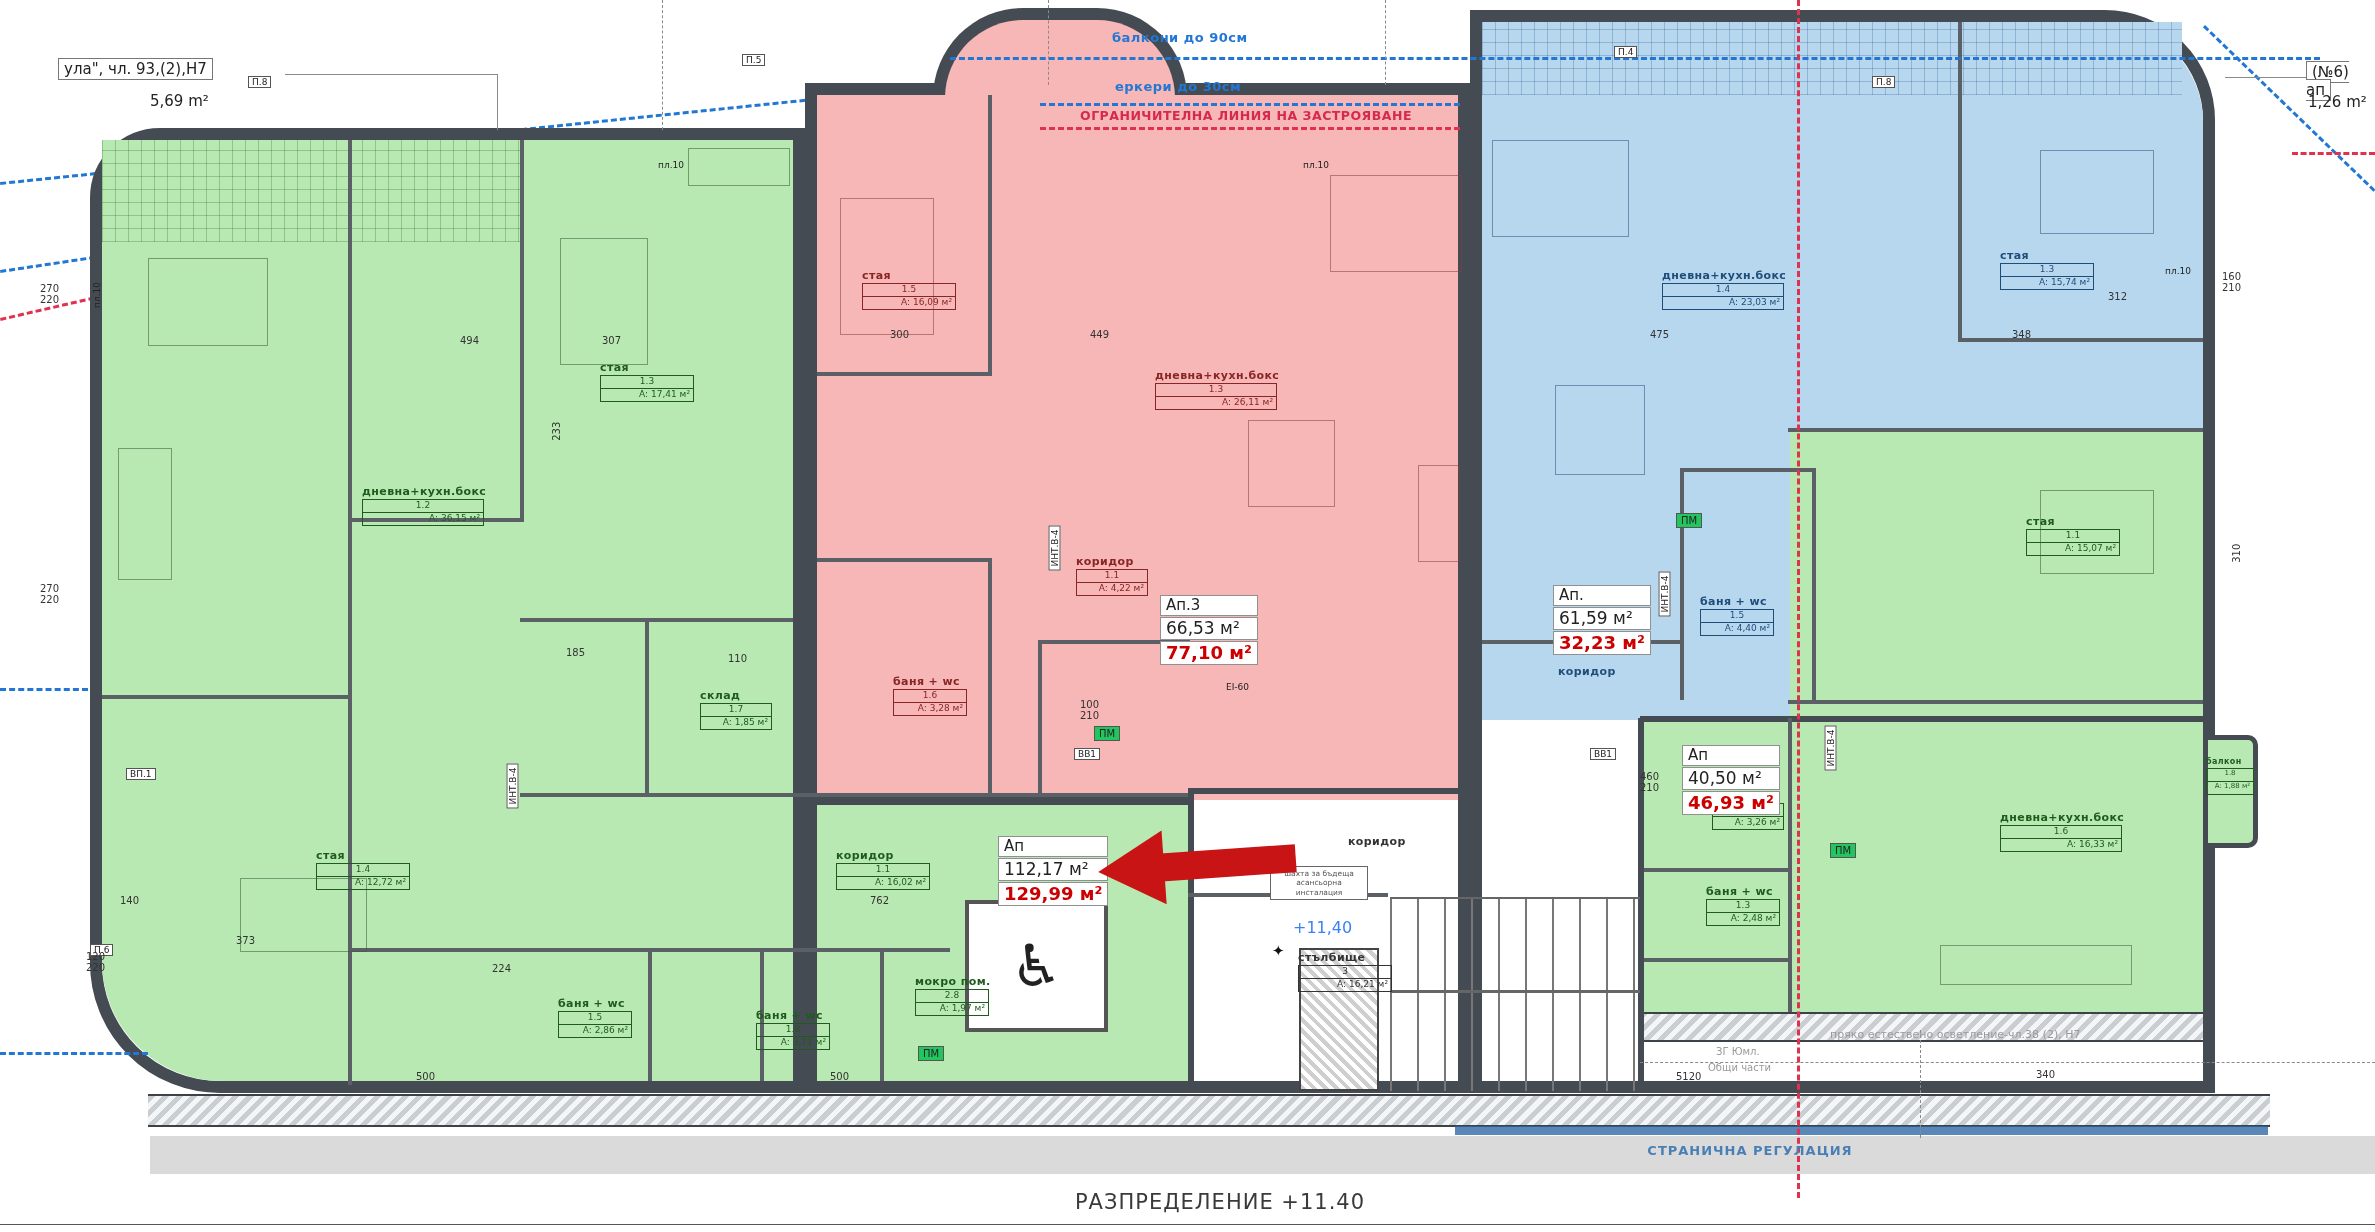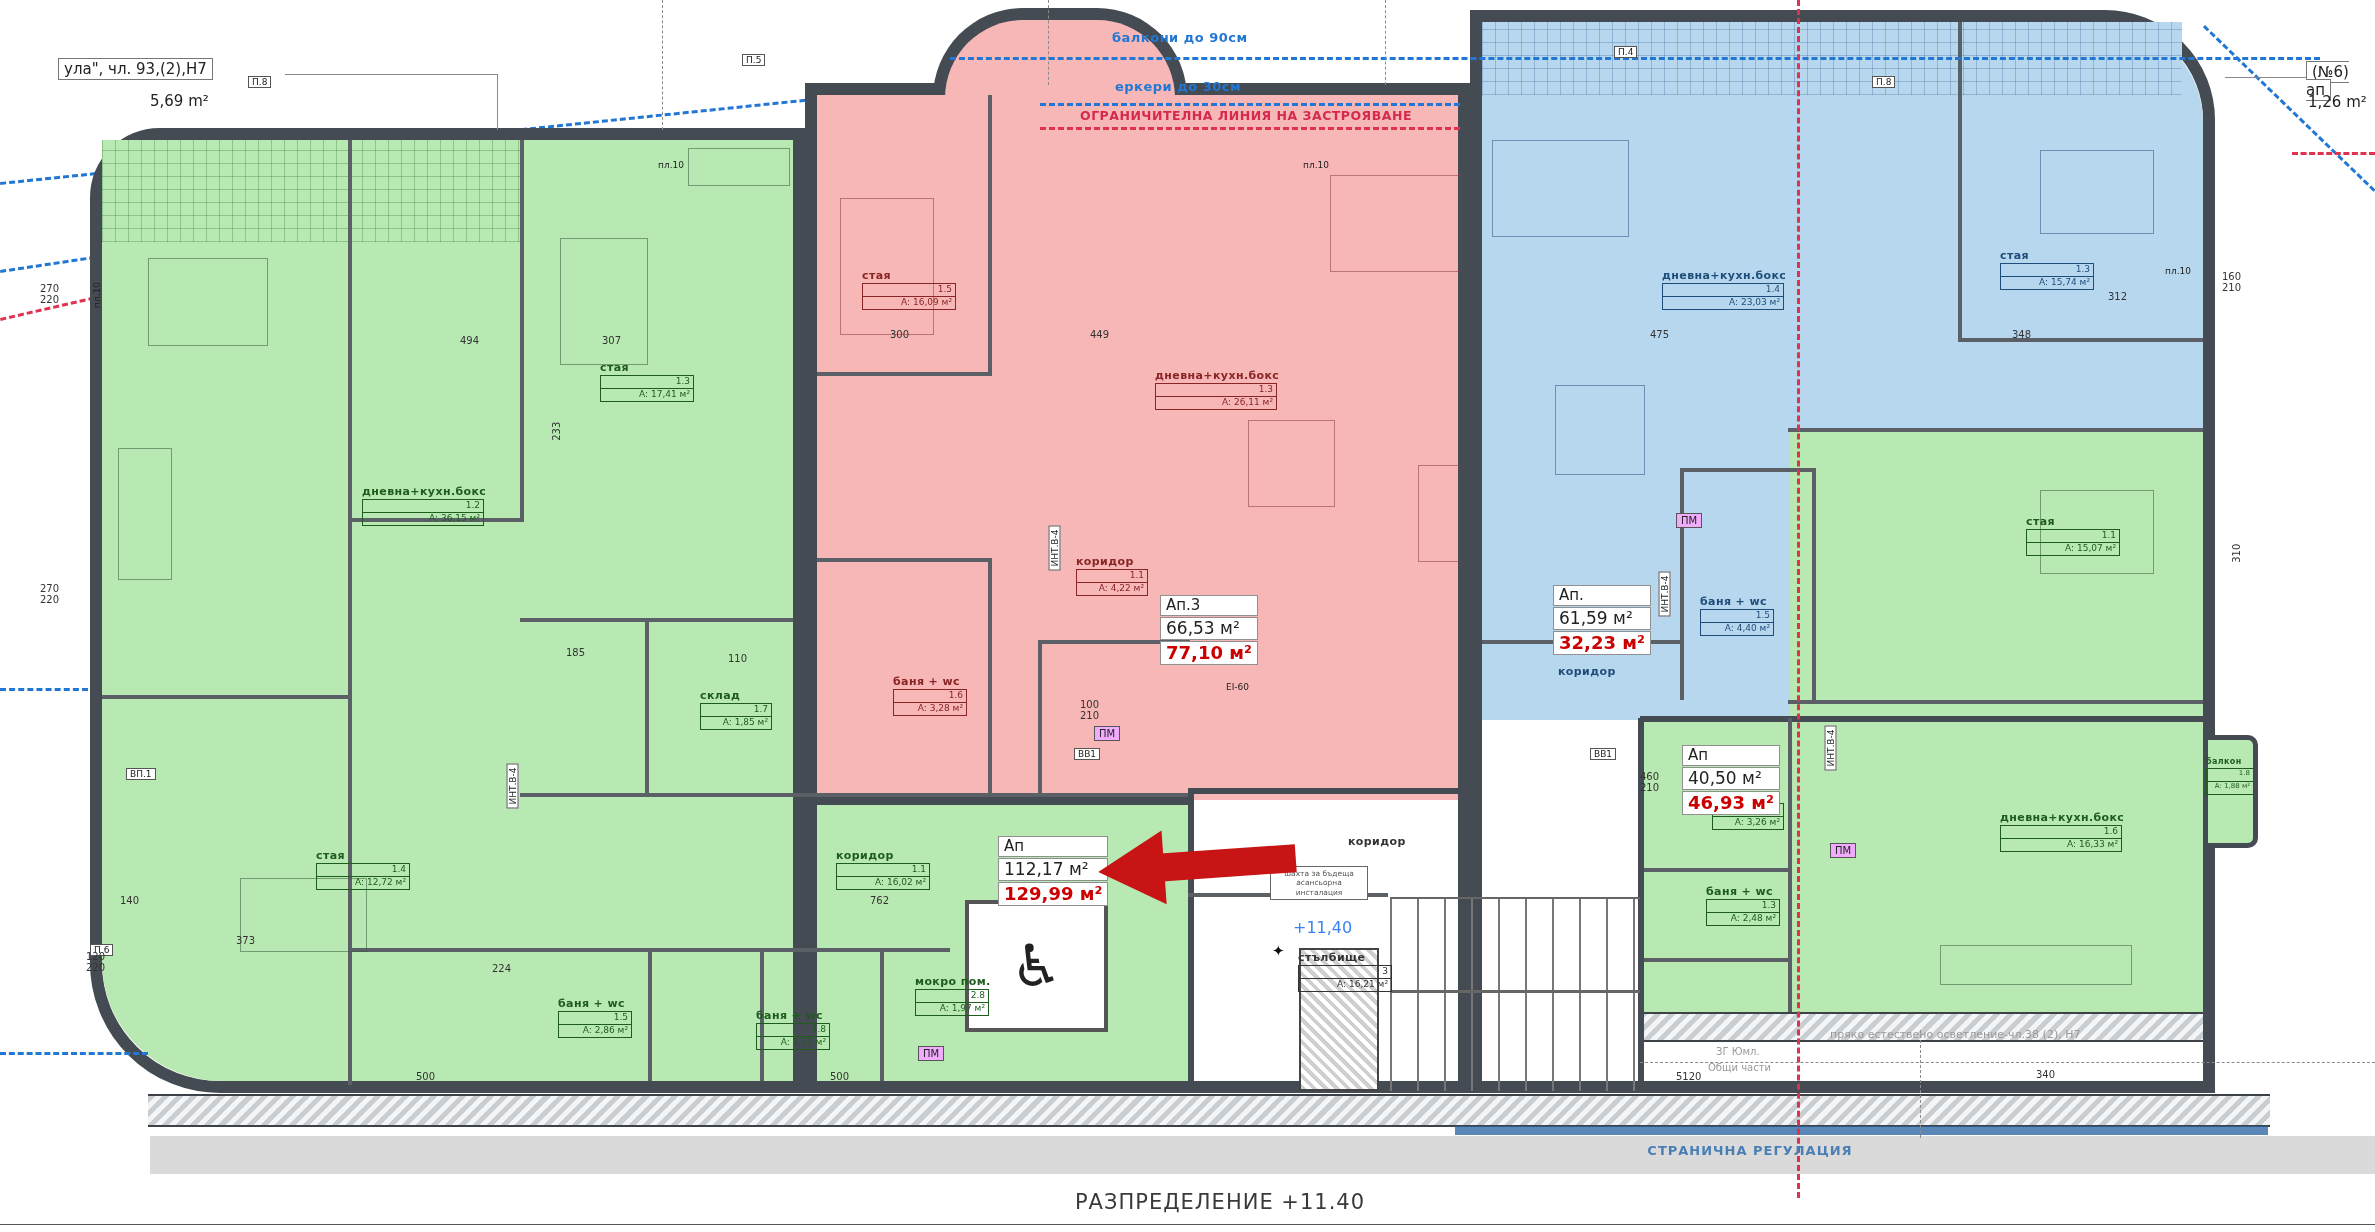--- a/index.html
+++ b/index.html
@@ -17,35 +17,35 @@
   .dashb{position:absolute;border-top:3px dashed #2277d4;z-index:4;transform-origin:left top;}
   .dashr{position:absolute;border-top:3px dashed #e0314f;z-index:5;transform-origin:left top;}
   .dashrv{position:absolute;border-left:3.5px dashed #e0314f;z-index:5;}
   .dashg{position:absolute;border-top:1px dashed #8a8a8a;z-index:4;transform-origin:left top;}
   .dashgv{position:absolute;border-left:1px dashed #8a8a8a;z-index:4;}
   .leader{position:absolute;background:#8a8a8a;z-index:4;}
   
   .rlabel{position:absolute;z-index:6;line-height:1;}
   .rname{font-size:11px;font-weight:bold;letter-spacing:.4px;margin-bottom:2px;white-space:nowrap;}
   .rbox{border:1.6px solid currentColor;width:92px;font-size:9px;background:rgba(255,255,255,.0);}
-  .rcode{border-bottom:1px solid currentColor;padding:1px 3px;min-height:10px;text-align:right;}
+  .rcode{border-bottom:1px solid currentColor;padding:1px 3px;min-height:10px;text-align:center;}
   .rarea{padding:1px 3px;min-height:10px;text-align:right;}
   .zg{color:#1e5c1e;} .zr{color:#8a2525;} .zb{color:#1f4d7a;} .zw{color:#333;}
   .aplabel{position:absolute;z-index:7;line-height:1;}
   .aplabel div{background:#fff;border:1px solid #909090;padding:2px 5px;display:inline-block;margin-bottom:1px;white-space:nowrap;}
   .ap1{font-size:15px;color:#222;display:block;}
   .ap2{font-size:17px;color:#222;}
   .ap3{font-size:18px;color:#cc0000;font-weight:bold;}
   .aplabel .row{display:block;}
   .dim{position:absolute;font-size:10px;line-height:1.05;color:#333;white-space:pre-line;text-align:center;z-index:6;}
   .vdim{transform:rotate(-90deg);transform-origin:center;}
   .tag{position:absolute;font-size:9px;border:1px solid #555;background:#fff;padding:0 3px;color:#222;z-index:6;white-space:nowrap;}
   .vtag{transform:rotate(-90deg);transform-origin:center;}
   .smalltxt{position:absolute;z-index:6;white-space:nowrap;}
-  .pm{position:absolute;font-size:10px;border:1px solid #555;background:#f0abfc;padding:1px 4px;color:#222;z-index:6;}
+  .pm{position:absolute;font-size:10px;border:1px solid #555;background:#22c55e;padding:1px 4px;color:#222;z-index:6;}
   
   #arrow{position:absolute;left:1098px;top:828px;width:200px;height:74px;transform:rotate(-4deg);z-index:9;}
   #arrow .head{position:absolute;left:0;top:0;width:0;height:0;border-top:37px solid transparent;border-bottom:37px solid transparent;border-right:66px solid #c81414;}
   #arrow .tail{position:absolute;left:60px;top:23px;width:138px;height:28px;background:#c81414;}
   
   #stairs{position:absolute;left:1390px;top:897px;width:250px;height:192px;background:repeating-linear-gradient(90deg,#777 0 2px,transparent 2px 27px);border-top:2px solid #666;z-index:3;}
   #stair-rail{position:absolute;left:1390px;top:990px;width:250px;height:3px;background:#666;z-index:3;}
   #elevator{position:absolute;left:1299px;top:948px;width:80px;height:143px;background:repeating-linear-gradient(45deg,#cfcfcf 0 4px,#fff 4px 8px);border:2px solid #444;box-sizing:border-box;z-index:3;}
   #wc-room{position:absolute;left:965px;top:900px;width:143px;height:132px;background:#fff;border:4px solid #555;box-sizing:border-box;z-index:3;display:flex;align-items:center;justify-content:center;}
   #wc-room span{font-size:58px;color:#222;}

